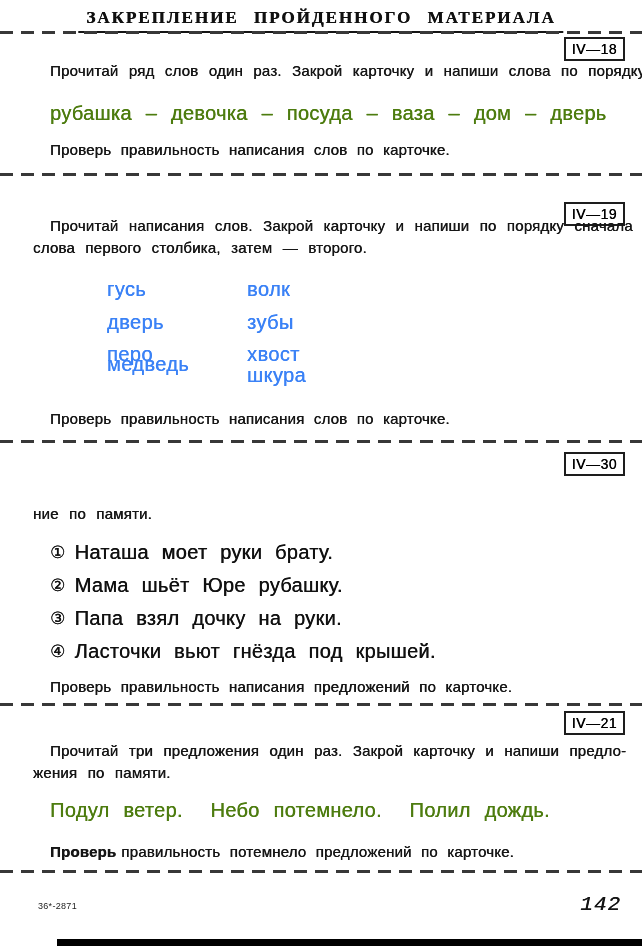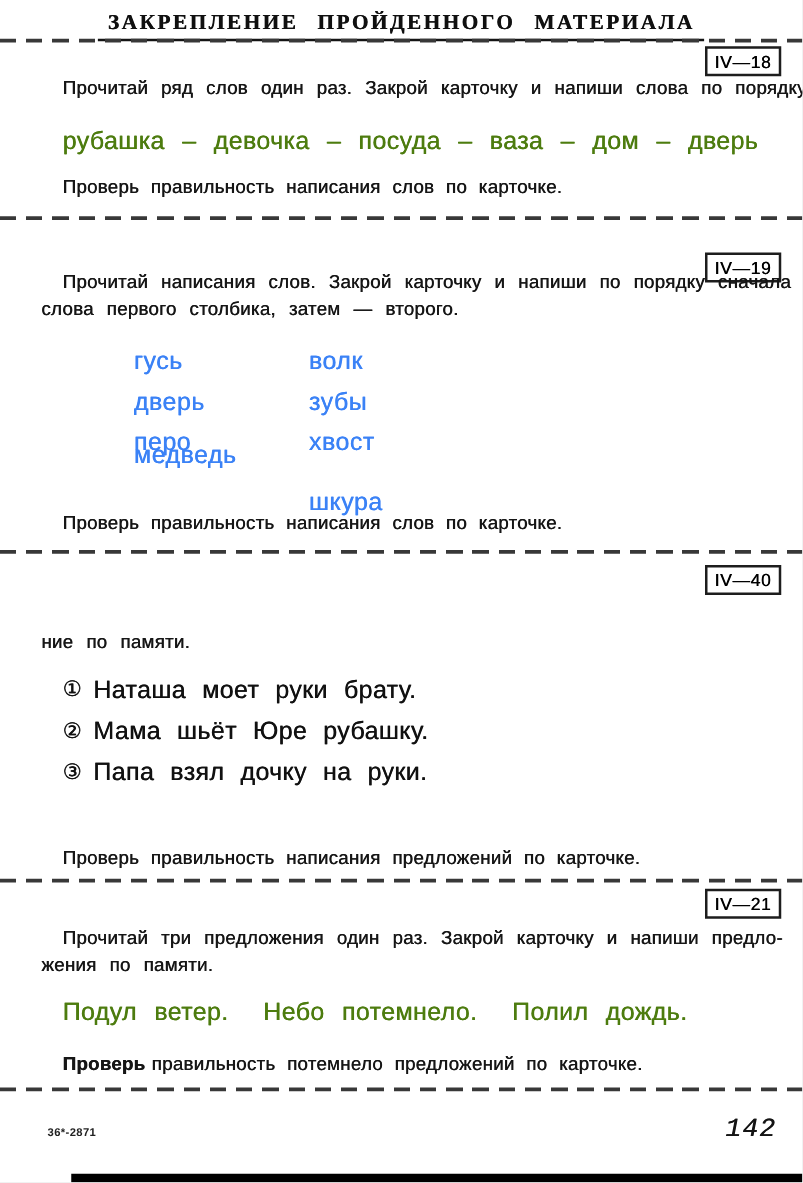--- a/index.html
+++ b/index.html
@@ -40,21 +40,21 @@
   .colcell{
     position:absolute;font-size:20px;letter-spacing:0.4px;white-space:nowrap;color:#3b82f6;
   }
   .sent{
     position:absolute;left:50px;font-size:20px;word-spacing:7px;
     letter-spacing:0.3px;white-space:nowrap;color:#111;
   }
   .sent .marker{font-size:17px;margin-right:9px;position:relative;top:-1px;}
   .bold-lead{font-weight:bold;margin-right:5px;text-align:center;}
   .print-mark{
-    position:absolute;left:38px;top:901px;font-size:9px;font-weight:bold;
+    position:absolute;left:38px;top:901px;font-size:9px;font-weight:normal;
     letter-spacing:0.3px;color:#222;
   }
   .page-num{
     position:absolute;right:21px;top:893px;font-family:Liberation Mono, monospace;
     font-style:italic;font-size:21px;color:#141414;letter-spacing:1px;
   }
   .scanbar{position:absolute;left:57px;right:0;top:939px;height:7px;background:#000;}
 </style>
 </head>
 <body>
@@ -74,31 +74,32 @@
   <div class="instr indent txt" style="top:216px">Прочитай написания слов. Закрой карточку и напиши по порядку сначала</div>
   <div class="instr txt" style="top:238px">слова первого столбика, затем — второго.</div>
 
   <div class="colcell txt" style="left:107px;top:278px">гусь</div>
   <div class="colcell txt" style="left:107px;top:311px">дверь</div>
   <div class="colcell txt" style="left:107px;top:343px">перо</div>
   <div class="colcell txt" style="left:107px;top:353px">медведь</div>
   <div class="colcell txt" style="left:247px;top:278px">волк</div>
   <div class="colcell txt" style="left:247px;top:311px">зубы</div>
   <div class="colcell txt" style="left:247px;top:343px">хвост</div>
-  <div class="colcell txt" style="left:247px;top:391px">шкура</div>
+  <div class="colcell txt" style="left:247px;top:364px">шкура</div>
 
   <div class="check txt" style="top:410px">Проверь правильность написания слов по карточке.</div>
   <div class="dashed" style="top:440px"></div>
 
-  <div class="card txt" style="top:452px">IV—40</div>
+  <div class="card txt" style="top:452px">IV—30</div>
   <div class="instr txt" style="top:504px">ние по памяти.</div>
 
   <div class="sent txt" style="top:541px"><span class="marker">①</span><span>Наташа моет руки брату.</span></div>
   <div class="sent txt" style="top:574px"><span class="marker">②</span><span>Мама шьёт Юре рубашку.</span></div>
   <div class="sent txt" style="top:607px"><span class="marker">③</span><span>Папа взял дочку на руки.</span></div>
+  <div class="sent txt" style="top:640px"><span class="marker">④</span><span>Ласточки вьют гнёзда под крышей.</span></div>
 
   <div class="check txt" style="top:678px">Проверь правильность написания предложений по карточке.</div>
   <div class="dashed" style="top:703px"></div>
 
   <div class="card txt" style="top:711px">IV—21</div>
   <div class="instr indent txt" style="top:741px">Прочитай три предложения один раз. Закрой карточку и напиши предло-</div>
   <div class="instr txt" style="top:763px">жения по памяти.</div>
   <div class="big txt" style="top:799px;white-space:pre">Подул ветер.  Небо потемнело.  Полил дождь.</div>
   <div class="check txt" style="top:843px"><span class="bold-lead">Проверь</span><span>правильность потемнело предложений по карточке.</span></div>
   <div class="dashed" style="top:870px"></div>

